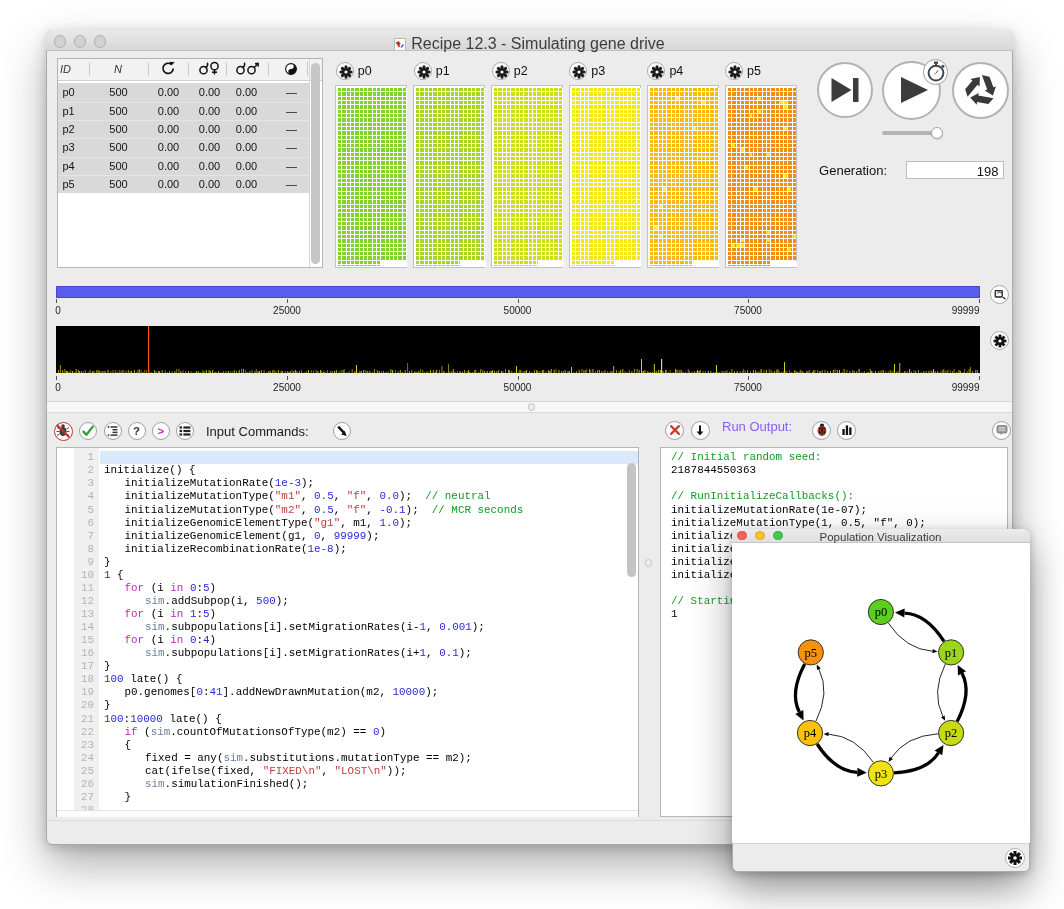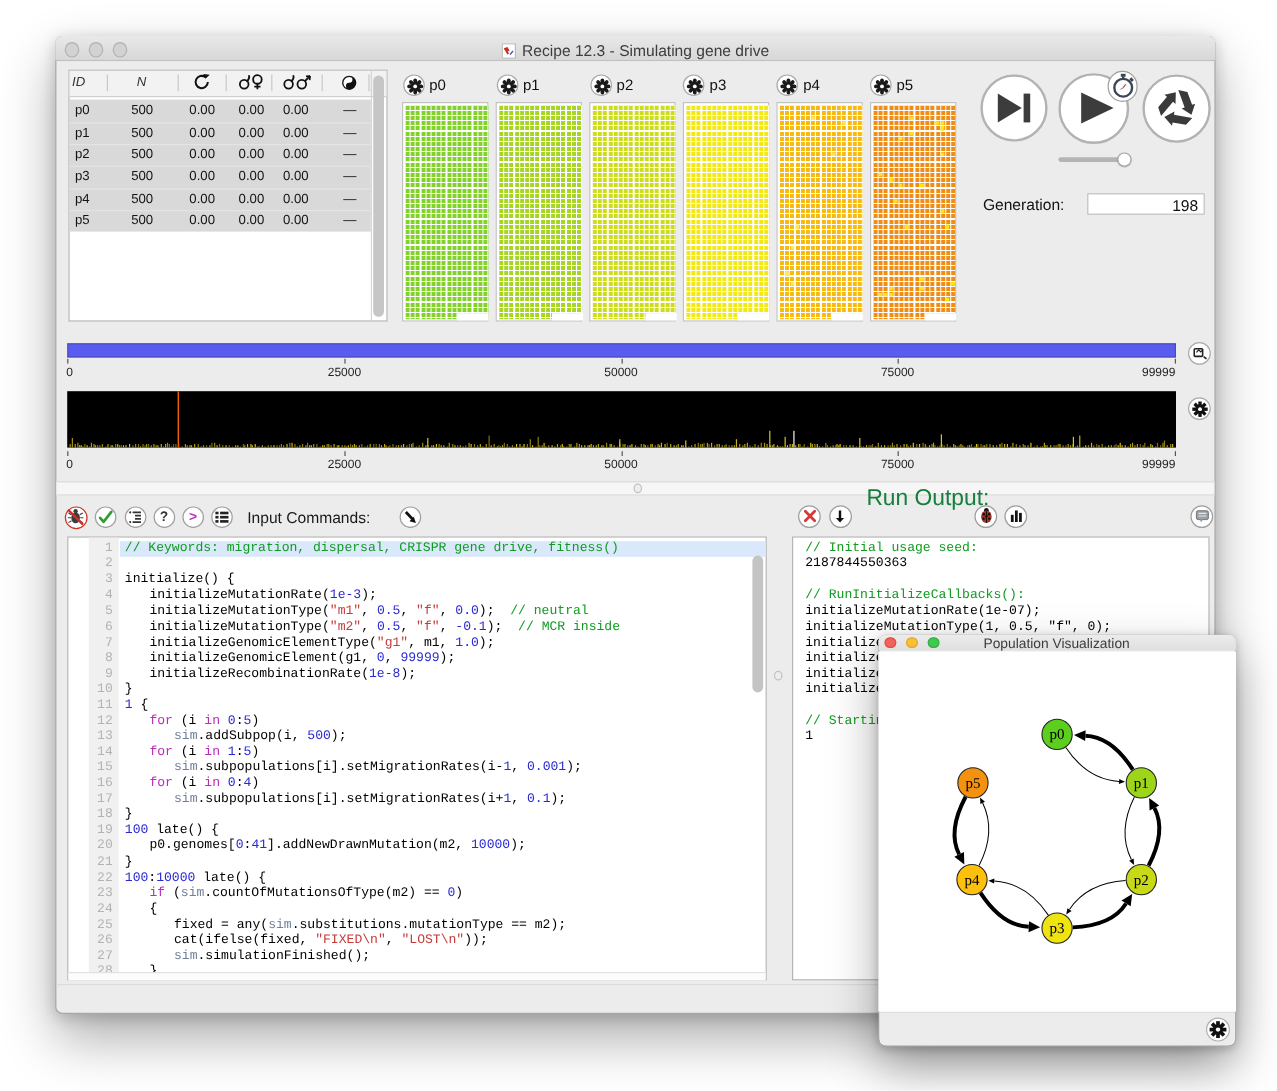--- a/index.html
+++ b/index.html
@@ -1,21 +1,21 @@
 <!DOCTYPE html>
 <html><head><meta charset="utf-8">
 <style>
 * { margin:0; padding:0; box-sizing:border-box; }
 html,body { width:1064px; height:909px; background:#fff; font-family:"Liberation Sans",sans-serif; overflow:hidden; }
 .abs { position:absolute; }
 #page { position:relative; width:1064px; height:909px; }
 .win { position:absolute; left:46px; top:30px; width:967px; height:815px; background:#ececec; border:1px solid #a9a9a9; border-radius:6px; box-shadow: 0 20px 45px rgba(0,0,0,.32), 0 3px 12px rgba(0,0,0,.18); }
 .titlebar { position:absolute; left:46px; top:30px; width:967px; height:21px; background:linear-gradient(#e9e9e9,#d7d7d7); border-bottom:1px solid #c0c0c0; border-radius:6px 6px 0 0; }
 .light { position:absolute; width:12.4px; height:12.4px; border-radius:50%; background:#d2d2d2; border:1px solid #b2b2b2; top:35.3px; }
-.wtitle { position:absolute; top:34.5px; left:46px; width:967px; text-align:center; font-size:13px; color:#3d3d3d; }
+.wtitle { position:absolute; top:34.5px; left:46px; width:967px; text-align:center; font-size:16px; color:#3d3d3d; }
 .pane { position:absolute; background:#fff; border:1px solid #b5b5b5; }
 .cir { position:absolute; border-radius:50%; background:#fff; border:1px solid #a8a8a8; }
 .trow { position:absolute; left:57.5px; width:251px; height:18.3px; }
 .tc { position:absolute; top:3px; font-size:11px; color:#141414; text-align:center; }
 .hc { position:absolute; top:4px; font-size:11px; color:#333; text-align:center;font-style:italic; }
 .tick { font-size:10px; color:#222; }
 .icht { position:absolute; transform:translate(-50%,-50%); font-size:11.5px; font-weight:bold; font-family:"Liberation Sans",sans-serif; }
 pre { font-family:"Liberation Mono",monospace; font-size:10.9px; line-height:13.06px; tab-size:20.5px; -moz-tab-size:20.5px; }
 pre i { font-style:normal; }
 pre i.c { color:#109b20; }
@@ -922,26 +922,26 @@
 21
 22
 23
 24
 25
 26
 27
 28</pre>
     </div>
 <div class="abs" style="left:104px;top:451.3px;width:520px;height:365px;overflow:hidden">
-      <pre><i class="c">// Keywords: migration, dispersal, CRISPR gene drive, fitness()</i>
+      <pre>
 
 initialize() {
 	initializeMutationRate(<i class="n">1e-3</i>);
 	initializeMutationType(<i class="s">"m1"</i>, <i class="n">0.5</i>, <i class="s">"f"</i>, <i class="n">0.0</i>);  <i class="c">// neutral</i>
-	initializeMutationType(<i class="s">"m2"</i>, <i class="n">0.5</i>, <i class="s">"f"</i>, <i class="n">-0.1</i>);  <i class="c">// MCR inside</i>
+	initializeMutationType(<i class="s">"m2"</i>, <i class="n">0.5</i>, <i class="s">"f"</i>, <i class="n">-0.1</i>);  <i class="c">// MCR seconds</i>
 	initializeGenomicElementType(<i class="s">"g1"</i>, m1, <i class="n">1.0</i>);
 	initializeGenomicElement(g1, <i class="n">0</i>, <i class="n">99999</i>);
 	initializeRecombinationRate(<i class="n">1e-8</i>);
 }
 <i class="n">1</i> {
 	<i class="k">for</i> (i <i class="k">in</i> <i class="n">0</i>:<i class="n">5</i>)
 		<i class="v">sim</i>.addSubpop(i, <i class="n">500</i>);
 	<i class="k">for</i> (i <i class="k">in</i> <i class="n">1</i>:<i class="n">5</i>)
 		<i class="v">sim</i>.subpopulations[i].setMigrationRates(i-<i class="n">1</i>, <i class="n">0.001</i>);
 	<i class="k">for</i> (i <i class="k">in</i> <i class="n">0</i>:<i class="n">4</i>)
@@ -970,21 +970,21 @@
       </span>
     </div>
 <div class="abs" style="left:690.5px;top:420.5px;width:19.0px;height:19.0px;border-radius:50%;background:#fff;border:1.0px solid #9f9f9f">
       <span style="position:absolute;left:50%;top:50%">
         <svg width="18" height="18" viewBox="-9.0 -9.0 18 18" style="position:absolute;left:-9.0px;top:-9.0px">
           <line x1="0" y1="-4.6" x2="0" y2="2.6" stroke="#111" stroke-width="2"></line>
           <path d="M 0 5.4 L -3.4 1.6 L 3.4 1.6 Z" fill="#111"></path>
         </svg>
       </span>
     </div>
-<div class="abs" style="left:722px;top:405px;font-size:19px;color:#15803d">Run Output:</div>
+<div class="abs" style="left:722px;top:419px;font-size:13px;color:#8b5cf6">Run Output:</div>
 <div class="abs" style="left:812.2px;top:420.5px;width:19.0px;height:19.0px;border-radius:50%;background:#fff;border:1.0px solid #9f9f9f">
       <span style="position:absolute;left:50%;top:50%">
         <svg width="20" height="20" viewBox="-10.0 -10.0 20 20" style="position:absolute;left:-10.0px;top:-10.0px">
           <circle cx="0" cy="-4.6" r="2" fill="#111"></circle>
           <ellipse cx="0" cy="0.6" rx="4.4" ry="5.2" fill="#a33524"></ellipse>
           <line x1="0" y1="-4" x2="0" y2="5.8" stroke="#111" stroke-width="0.8"></line>
           <circle cx="-2.2" cy="-1.5" r="1.0" fill="#111"></circle>
           <circle cx="2.2" cy="-1.5" r="1.0" fill="#111"></circle>
           <circle cx="-2.4" cy="2.2" r="1.0" fill="#111"></circle>
           <circle cx="2.4" cy="2.2" r="1.0" fill="#111"></circle>
@@ -1007,21 +1007,21 @@
           <rect x="-5" y="-4.4" width="10" height="7.4" rx="1.4" fill="#9aa0a6" stroke="#6d7278" stroke-width="0.8"></rect>
           <path d="M -2.5 3 L -1 5.2 L 0.5 3 Z" fill="#9aa0a6"></path>
           <line x1="-3.2" y1="-2.2" x2="3.2" y2="-2.2" stroke="#e8e8e8" stroke-width="0.9"></line>
           <line x1="-3.2" y1="0" x2="3.2" y2="0" stroke="#e8e8e8" stroke-width="0.9"></line>
         </svg>
       </span>
     </div>
 
 <div class="pane" style="left:659.5px;top:446.5px;width:348.5px;height:370.5px"></div>
 <div class="abs" style="left:671px;top:451.3px;width:330px;height:362px;overflow:hidden">
-      <pre><i class="c">// Initial usage seed:</i>
+      <pre><i class="c">// Initial random seed:</i>
 2187844550363
 
 <i class="c">// RunInitializeCallbacks():</i>
 initializeMutationRate(1e-07);
 initializeMutationType(1, 0.5, "f", 0);
 initializeMutationType(2, 0.5, "f", -0.1);
 initializeGenomicElementType(1, c(1,2), c(1.0,1.0));
 initializeGenomicElement(1, 0, 99999);
 initializeRecombinationRate(1e-08);
 

